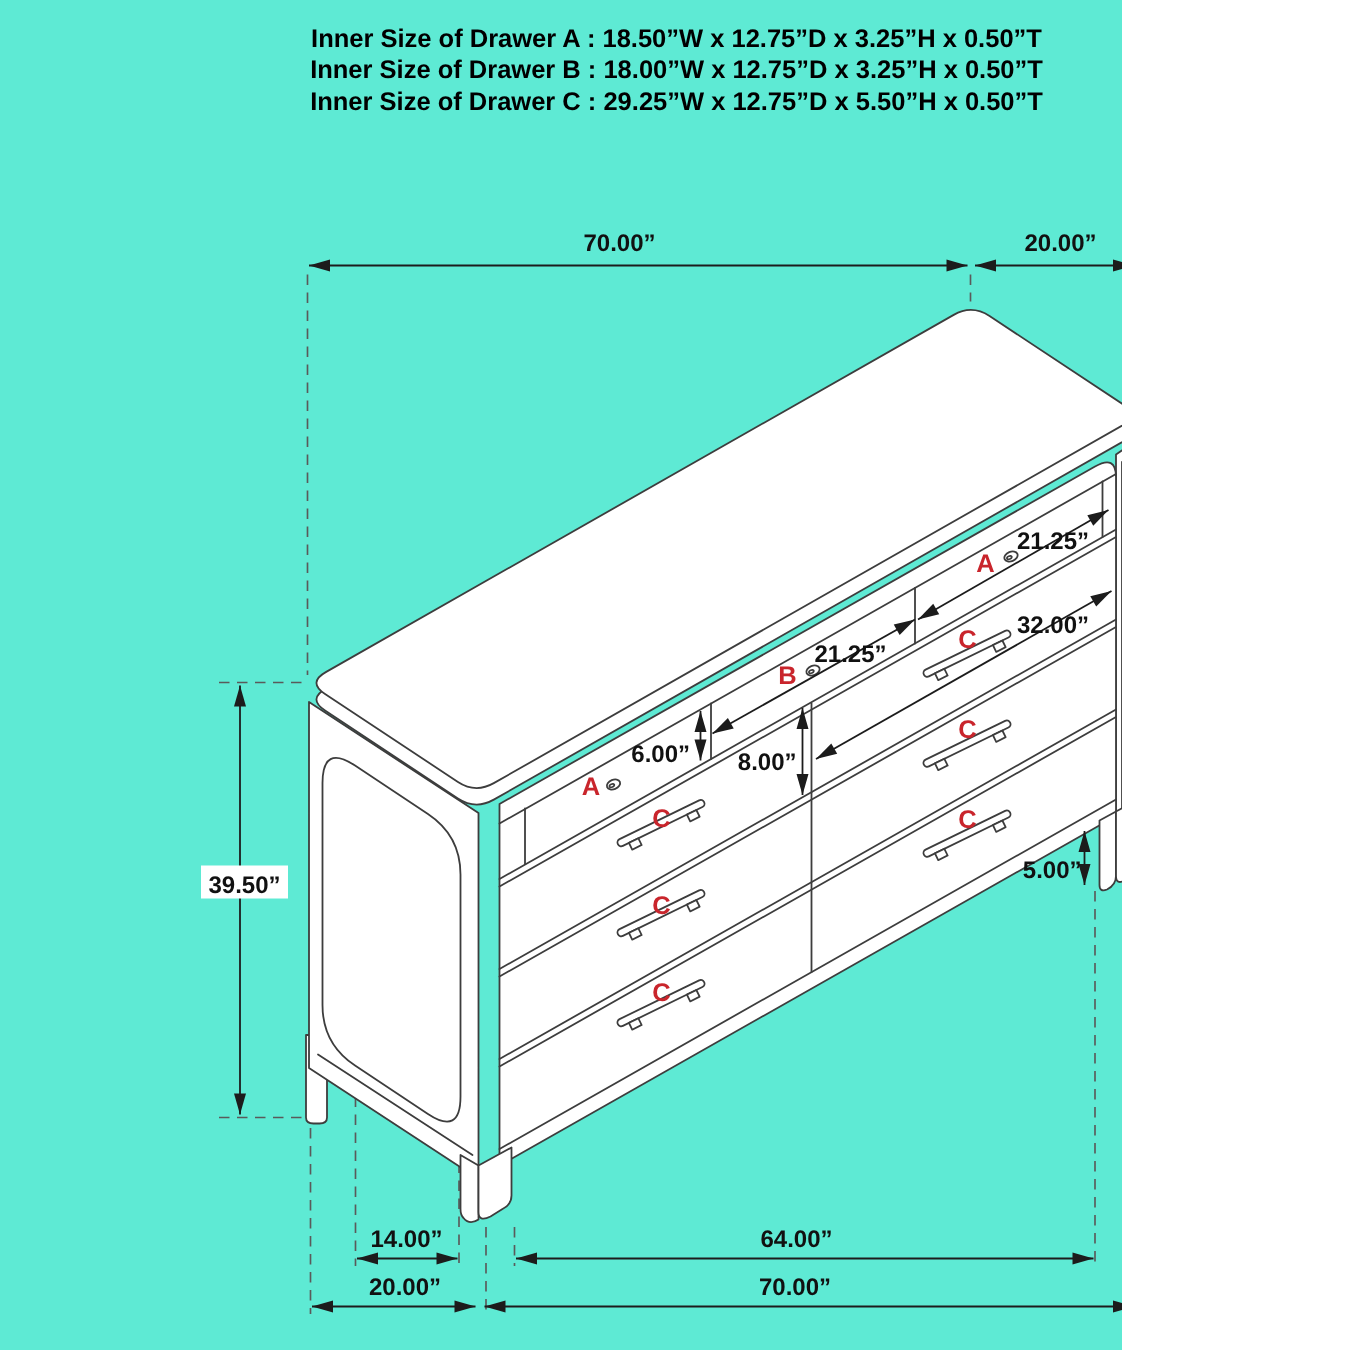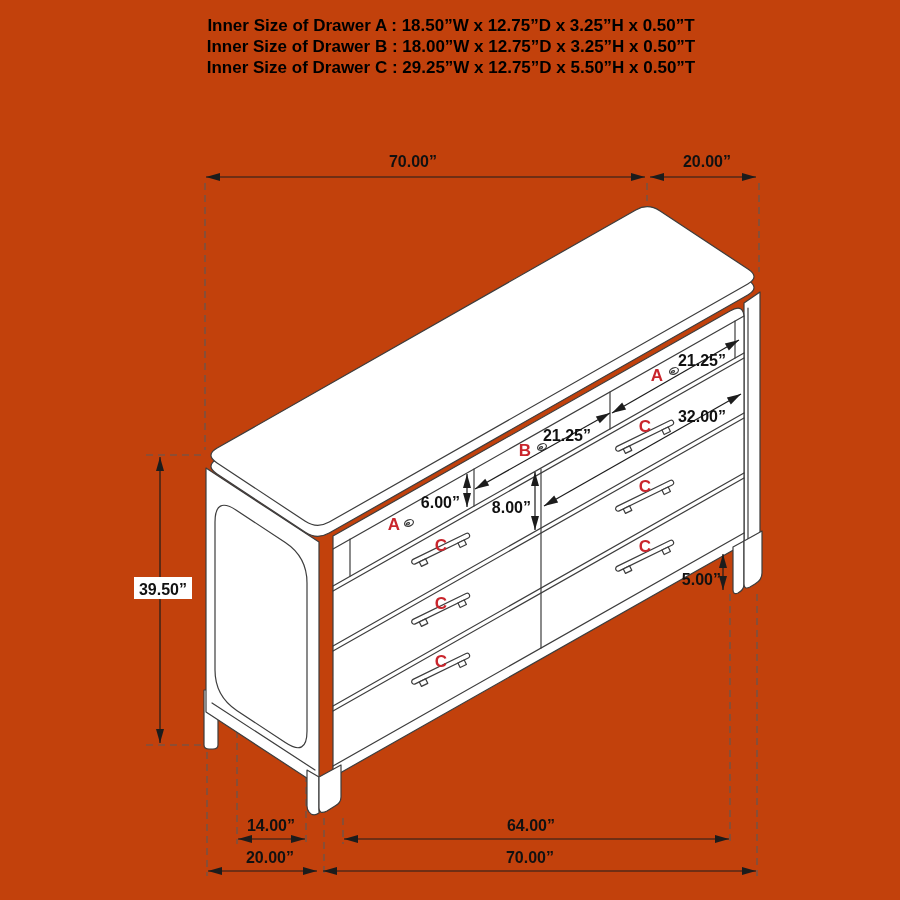--- a/index.html
+++ b/index.html
@@ -1,16 +1,16 @@
 <!DOCTYPE html>
 <html><head>
 <meta charset="utf-8">
 <style>
   html,body{margin:0;padding:0;background:#ffffff;}
-  .page{position:relative;width:900px;height:900px;background:#c2410c;overflow:hidden;}
+  .page{position:relative;width:748px;height:900px;background:#5eead4;overflow:hidden;}
   svg{display:block;}
   .ln{fill:none;stroke:#3d3d3d;stroke-width:1.2;stroke-linejoin:round;stroke-linecap:round;}
   .fw{fill:#ffffff;stroke:#3d3d3d;stroke-width:1.2;stroke-linejoin:round;}
   .dash{fill:none;stroke:#5a5a5a;stroke-width:1.1;stroke-dasharray:7 5;}
   .dim{fill:none;stroke:#1c1c1c;stroke-width:1.2;}
   .dimtxt{font:bold 16px "Liberation Sans",sans-serif;fill:#111;}
   .redtxt{font:bold 17px "Liberation Sans",sans-serif;}
   .title{font:bold 17px "Liberation Sans",sans-serif;fill:#000;}
   .mid{text-anchor:middle;} .end{text-anchor:end;}
 </style>

